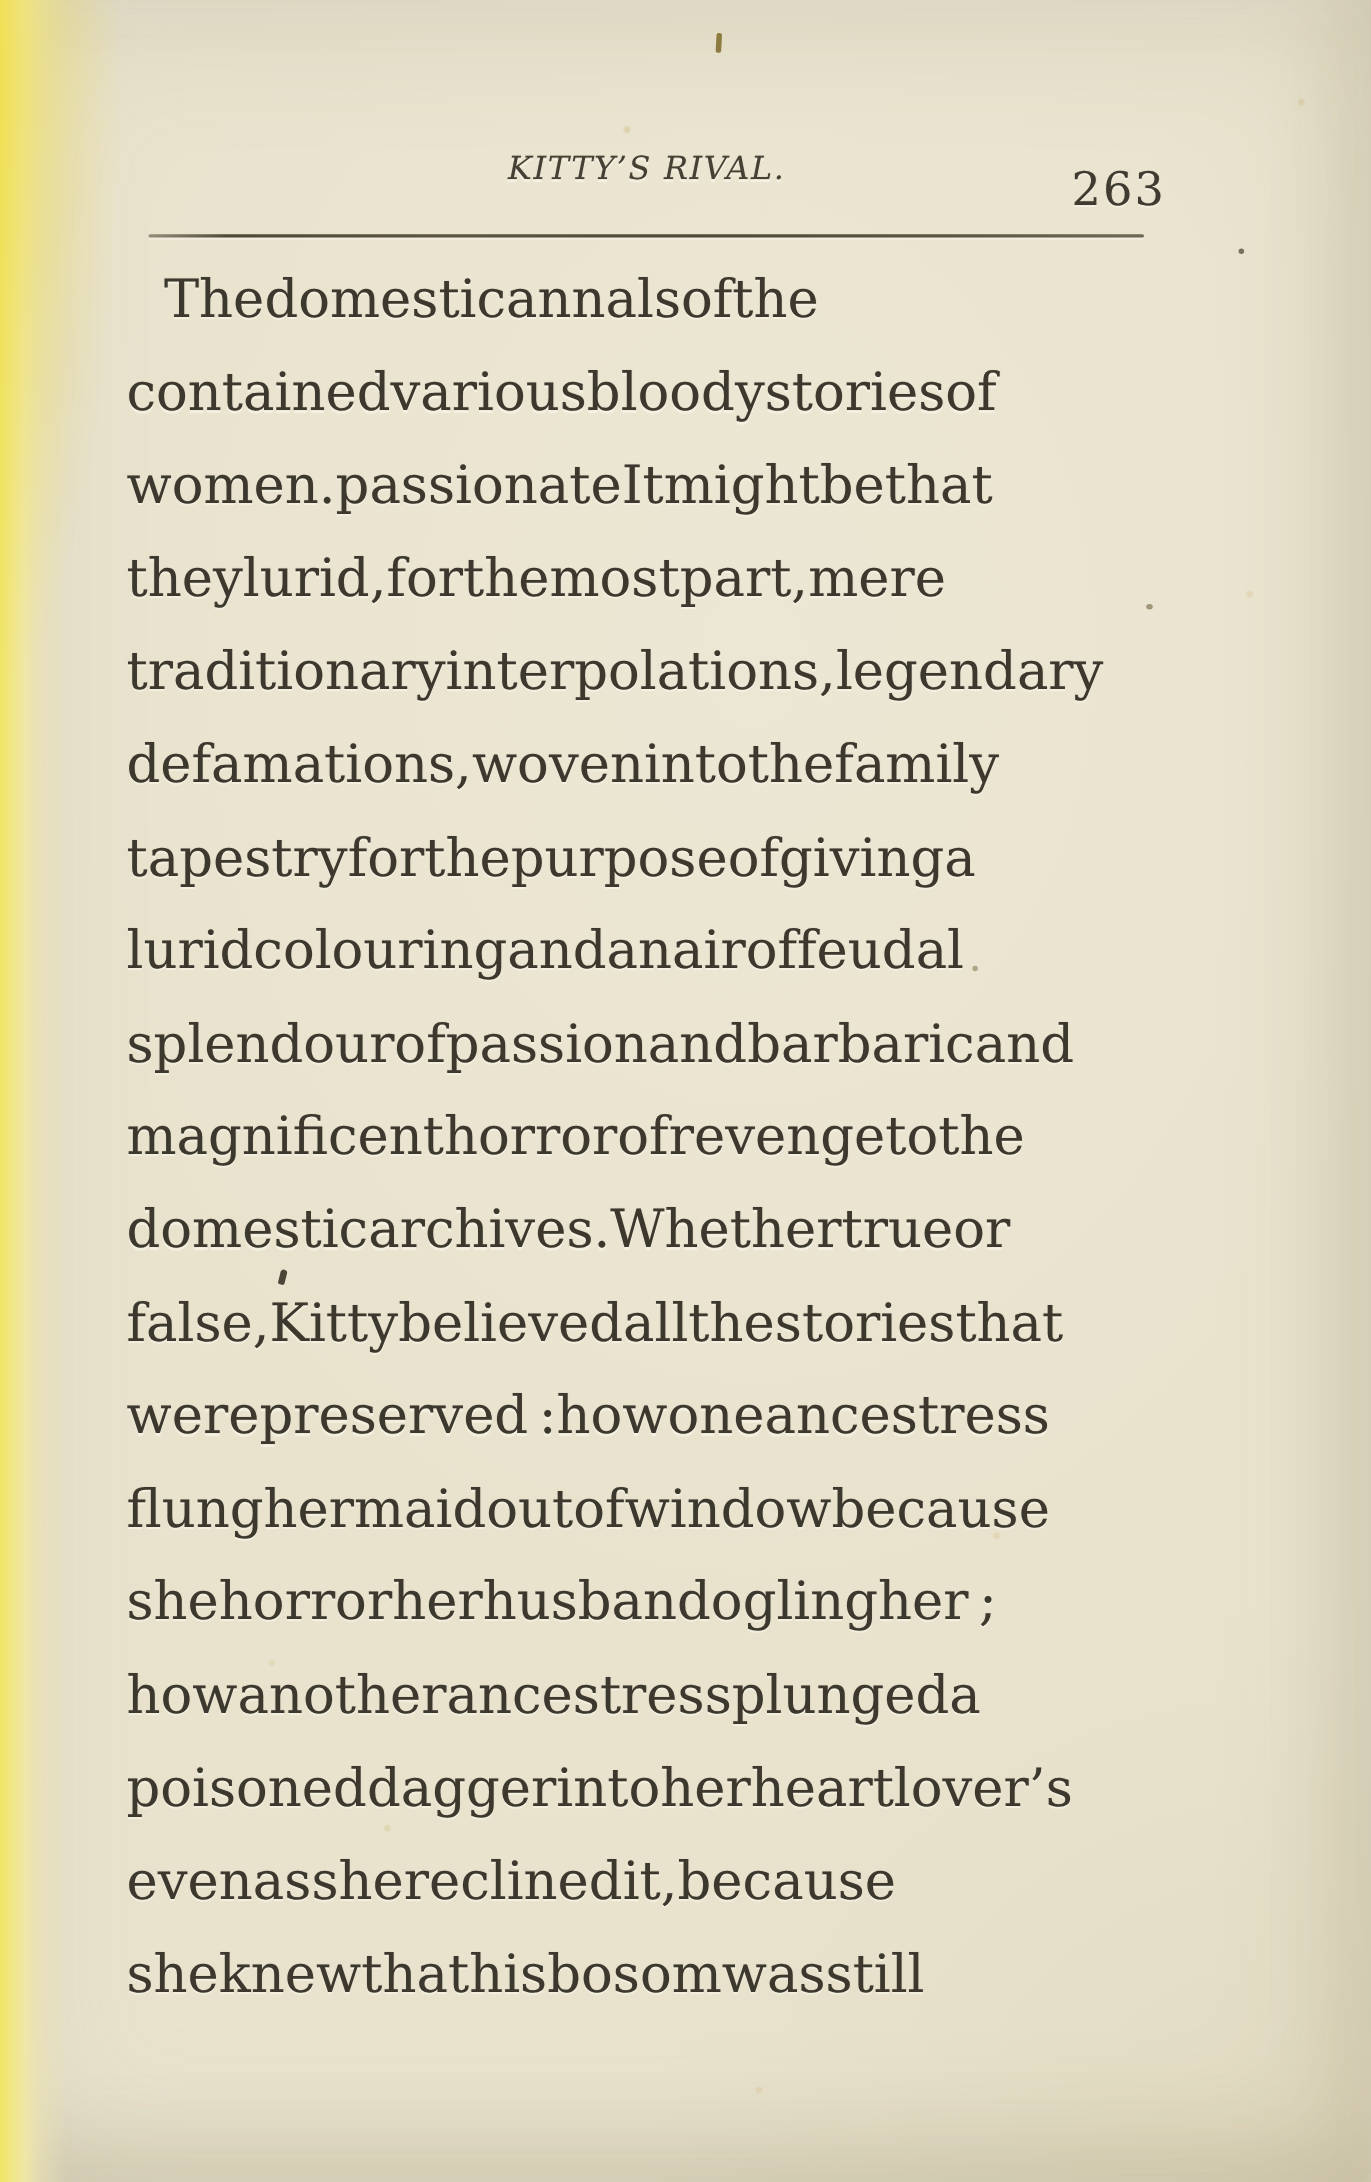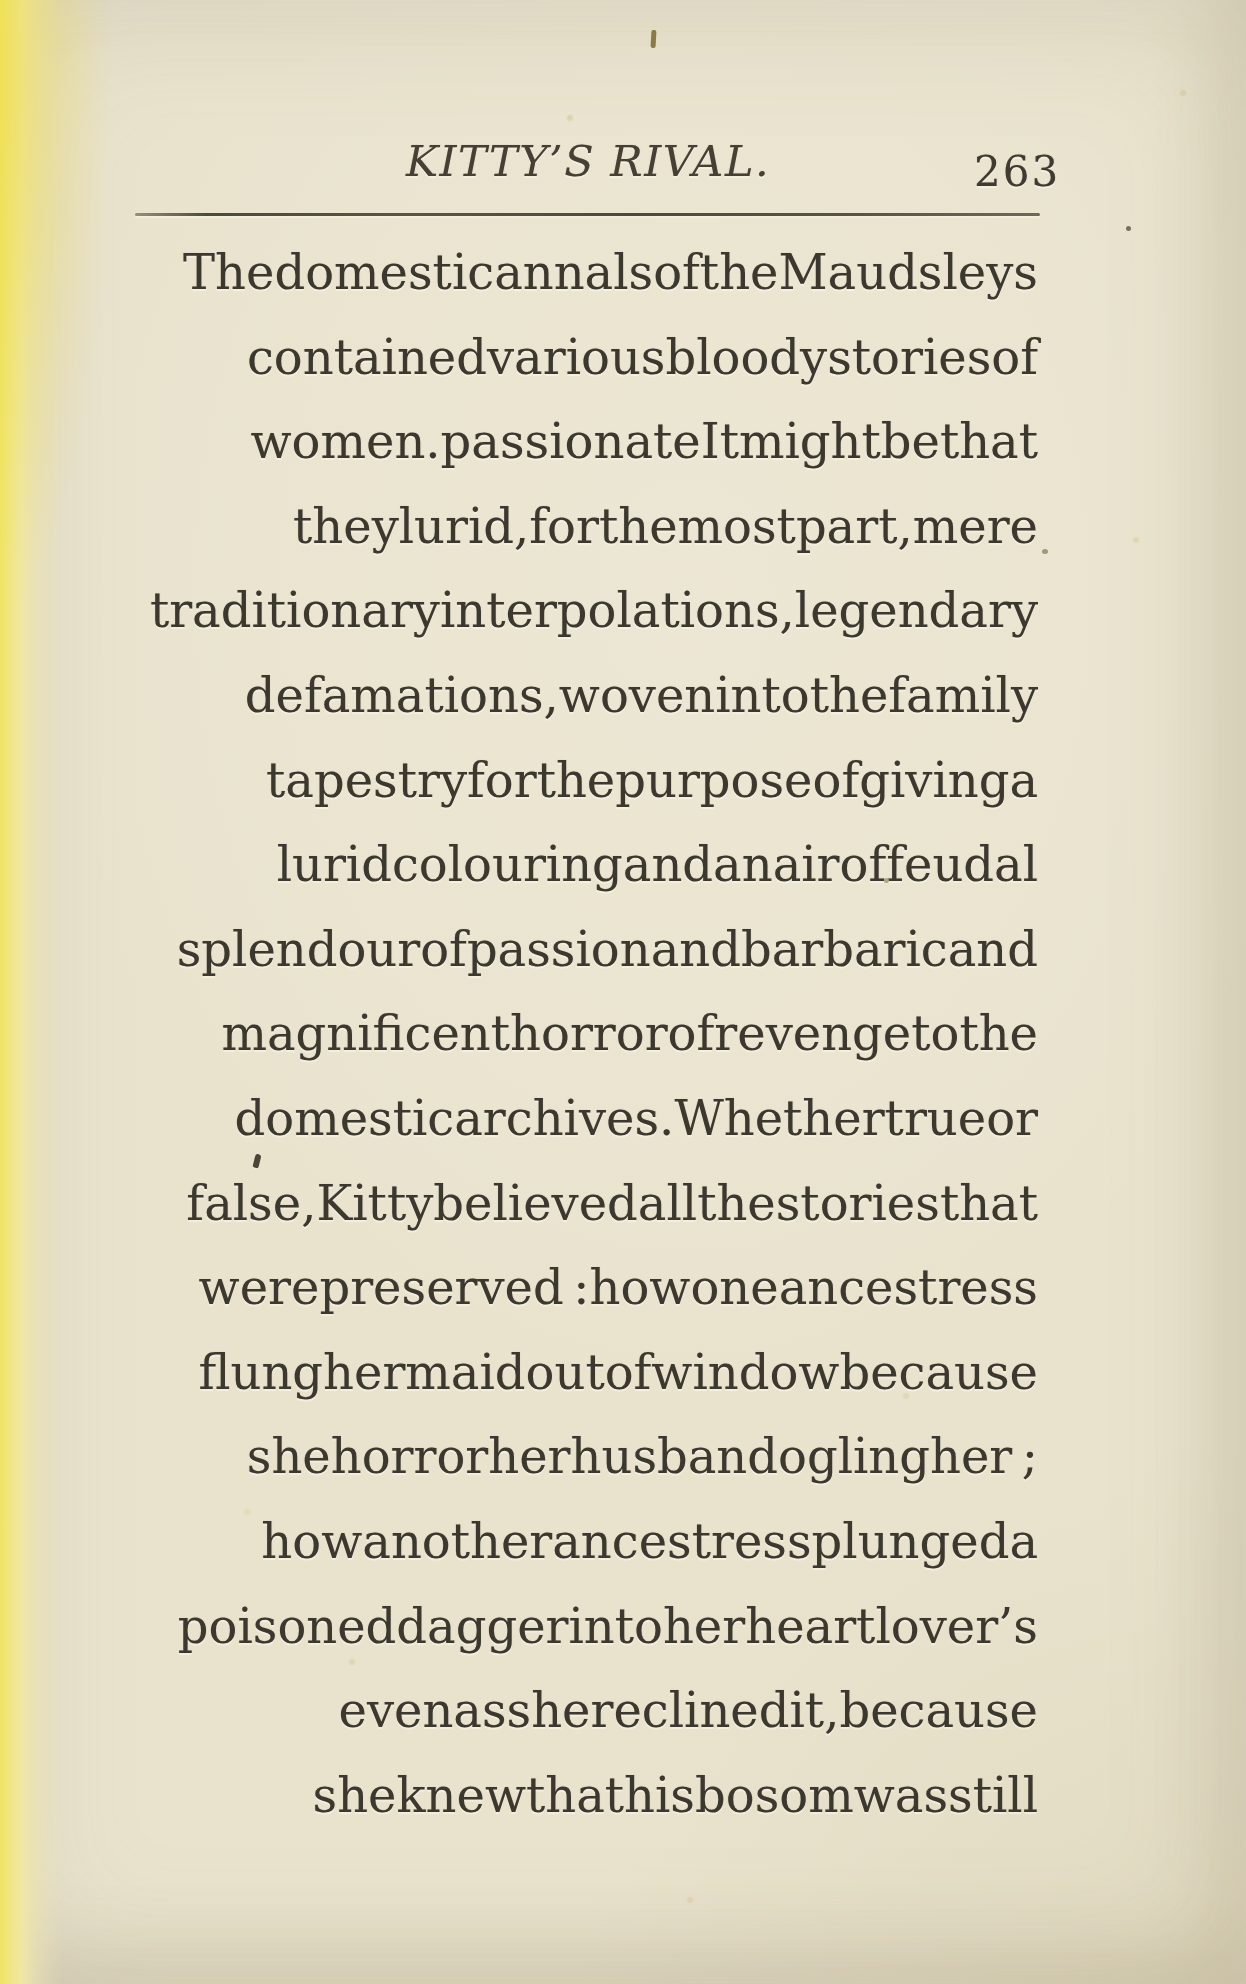--- a/index.html
+++ b/index.html
@@ -45,21 +45,21 @@
       rgba(238,230,178,0) 62px);
   }
   .edge-tint-corner{
     position:absolute;left:0;top:0;width:120px;height:620px;pointer-events:none;
     background:radial-gradient(ellipse 110px 540px at 0% 12%,
       rgba(238,220,70,.55) 0%, rgba(238,220,70,.25) 55%, rgba(238,220,70,0) 100%);
   }
   .running-header{position:absolute;left:0;top:0;width:100%;height:200px;}
   .header-title{
     position:absolute;top:136px;left:588px;transform:translateX(-50%);
-    font-style:italic;font-size:43px;letter-spacing:1.5px;white-space:nowrap;
+    font-style:italic;font-size:29px;letter-spacing:1.5px;white-space:nowrap;
     color:#454033;
     text-shadow:0 2px 0 rgba(252,250,240,.55), 0 0 1px rgba(60,56,46,.35);
   }
   .page-number{
     position:absolute;top:147px;left:974px;
     font-size:42px;letter-spacing:2px;color:#3f3b30;
     text-shadow:0 2px 0 rgba(252,250,240,.55), 0 0 1px rgba(60,56,46,.35);
     text-align:center;
   }
   .header-rule{
@@ -67,21 +67,21 @@
     background:linear-gradient(90deg,
       rgba(79,73,55,.55) 0%, var(--rule) 8%, #5a5441 30%,
       var(--rule) 55%, #5a5441 80%, rgba(79,73,55,.8) 100%);
     box-shadow:0 2px 1px rgba(255,255,248,.4);
   }
   .paragraph{
     position:absolute;left:115px;top:230px;width:923px;
     font-size:48px;color:var(--ink);
   }
   .line{
-    display:flex;justify-content:flex-end;
+    display:flex;justify-content:flex-start;
     height:84.6px;line-height:84.6px;white-space:nowrap;
   }
   .line.first{padding-left:34px;}
   .line span{
     text-shadow:0 2px 1px rgba(252,250,238,.6), 0 0 1px rgba(60,56,46,.3);
   }
   
   .artifact{position:absolute;pointer-events:none;}
   .ink-tick{left:651px;top:30px;width:5px;height:18px;background:#8c7b40;border-radius:2px;transform:rotate(3deg);}
   .dot-right-margin{left:1126px;top:226px;width:5px;height:5px;background:#77705e;border-radius:50%;}
@@ -103,21 +103,20 @@
 
   <div class="header-rule"></div>
 
   <div class="paragraph">
       <div class="line first">
         <span>The</span>
         <span>domestic</span>
         <span>annals</span>
         <span>of</span>
         <span>the</span>
-        <span>Maudsleys</span>
       </div>
       <div class="line">
         <span>contained</span>
         <span>various</span>
         <span>bloody</span>
         <span>stories</span>
         <span>of</span>
       </div>
       <div class="line">
         <span>women.</span>

